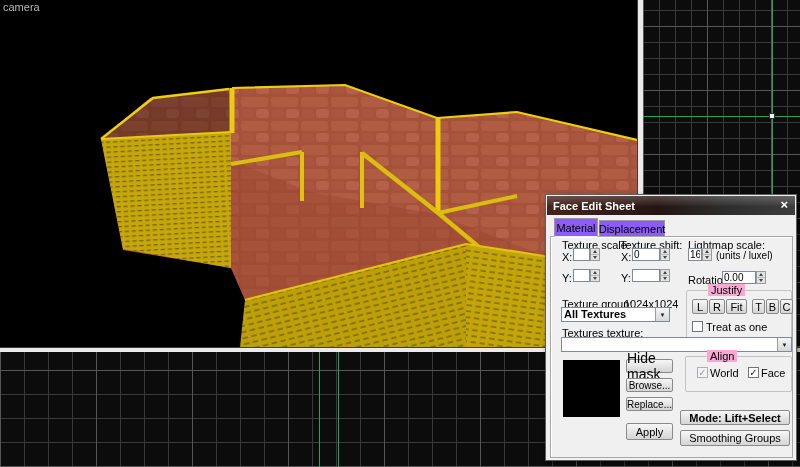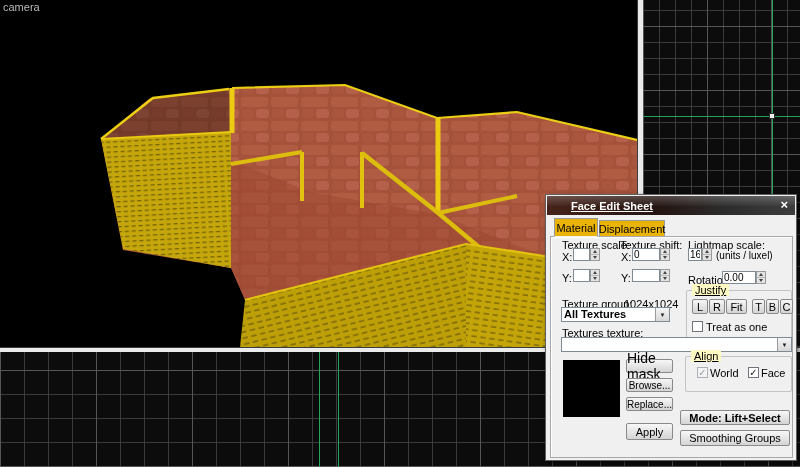--- a/index.html
+++ b/index.html
@@ -36,41 +36,41 @@
   #gb-green1{left:319px;top:0;width:1px;height:115px;}
   #gb-green2{left:338px;top:0;width:1px;height:115px;}
 
   
   #dialog{position:absolute;left:545px;top:194px;width:252px;height:267px;background:#f0f0f0;
           border:1px solid #5e5e5e;box-sizing:border-box;z-index:10;box-shadow:2px 2px 5px rgba(0,0,0,.55);
           font-size:11px;color:#000;}
   #titlebar{position:absolute;left:1px;right:1px;top:1px;height:19px;
      background:linear-gradient(180deg,rgba(255,255,255,.22),rgba(255,255,255,.04) 48%,rgba(0,0,0,0) 55%),
                 linear-gradient(90deg,#46231a,#241512 45%,#2d2d2d 72%,#3d3d3d);
-     color:#fff;display:flex;align-items:center;padding:0 24px;box-sizing:border-box;font-weight:bold;font-size:11px;text-decoration:underline;}
+     color:#fff;display:flex;align-items:center;padding:0 6px;box-sizing:border-box;font-weight:bold;font-size:11px;}
   #closex{position:absolute;right:7px;top:1px;color:#fff;font-weight:bold;font-size:13px;cursor:default;}
-  .tab{position:absolute;background:#eab308;border:1px solid #999;display:flex;align-items:center;justify-content:center;box-sizing:border-box;}
+  .tab{position:absolute;background:#8b5cf6;border:1px solid #999;display:flex;align-items:center;justify-content:center;box-sizing:border-box;}
   #tab-material{left:8px;top:23px;width:44px;height:19px;border-bottom:1px solid #f0f0f0;z-index:2;}
   #tab-displacement{left:53px;top:25px;width:66px;height:17px;}
   #pane{position:absolute;left:4px;top:41px;width:243px;height:222px;border:1px solid #a8a8a8;
         box-shadow:inset 1px 1px 0 #fff;box-sizing:border-box;}
   .lbl{position:absolute;white-space:nowrap;font-size:11px;}
   .field{position:absolute;background:#fff;border:1px solid #7f8a94;box-sizing:border-box;height:13px;
          font-size:10px;padding:0 1px;font-family:"Liberation Sans",sans-serif;}
   .spin{position:absolute;width:10px;height:13px;box-sizing:border-box;border:1px solid #9a9a9a;background:#e3e3e3;
         display:flex;flex-direction:column;}
   .spin i{flex:1;display:flex;align-items:center;justify-content:center;}
   .spin i.u{border-bottom:1px solid #b8b8b8;}
   .spin i.u::after{content:"";border-left:2px solid transparent;border-right:2px solid transparent;border-bottom:3px solid #444;}
   .spin i.d::after{content:"";border-left:2px solid transparent;border-right:2px solid transparent;border-top:3px solid #444;}
   .btn{position:absolute;background:linear-gradient(180deg,#f7f7f7,#e2e2e2 60%,#d4d4d4);
        border:1px solid #8a8a8a;border-radius:2px;display:flex;align-items:center;justify-content:center;
        font-size:11px;box-sizing:border-box;cursor:default;}
   .grp{position:absolute;border:1px solid #c3c3c3;border-radius:2px;box-sizing:border-box;}
-  .grp>span{position:absolute;top:-7px;left:5px;background:#fef9c3;padding:0 3px;font-size:11px;text-decoration:underline;}
+  .grp>span{position:absolute;top:-7px;left:21px;background:#f9a8d4;padding:0 3px;font-size:11px;}
   .cb{position:absolute;width:11px;height:11px;background:#fff;border:1px solid #6f747a;box-sizing:border-box;
       display:flex;align-items:center;justify-content:center;font-size:10px;line-height:1;color:#1a1a1a;}
   .cb.dis{background:#f3f3f3;border-color:#aab0b6;color:#9aa0a6;}
   .combo{position:absolute;background:#fff;border:1px solid #7f8a94;box-sizing:border-box;display:flex;height:15px;}
   .combo .val{flex:1;font-size:11px;padding:0 2px;overflow:hidden;white-space:nowrap;}
   .combo .ab{width:13px;background:linear-gradient(180deg,#f5f5f5,#d8d8d8);border-left:1px solid #9a9a9a;
              display:flex;align-items:center;justify-content:center;font-size:6px;color:#222;}
   #preview{position:absolute;left:17px;top:165px;width:57px;height:57px;background:#000;}
 </style>
 </head>

